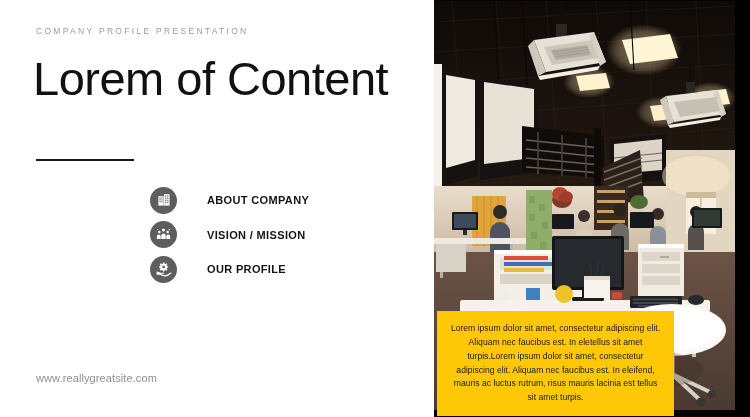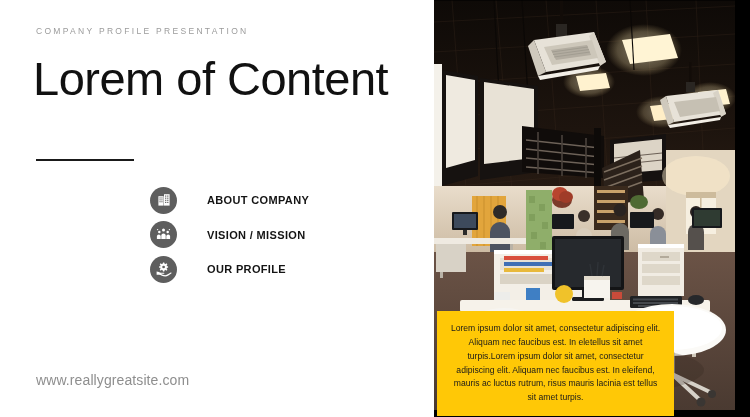--- a/index.html
+++ b/index.html
@@ -45,21 +45,21 @@
   }
   .menu-icon svg{display:block;}
   .menu-label{
     margin-left:30px;
     font-size:11px;color:#141414;font-weight:600;
     letter-spacing:0.35px;white-space:nowrap;text-align:center;
   }
 
   .footer-url{
     position:absolute;left:36px;top:372px;
-    font-size:14px;color:#8e8e8e;letter-spacing:0.1px;
+    font-size:11px;color:#8e8e8e;letter-spacing:0.1px;
   }
 
   
   .photo-panel{
     position:absolute;left:434px;top:0;width:301px;height:410px;
     overflow:hidden;background:#1b1410;
   }
   .photo-svg{display:block;width:301px;height:410px;}
 
   

